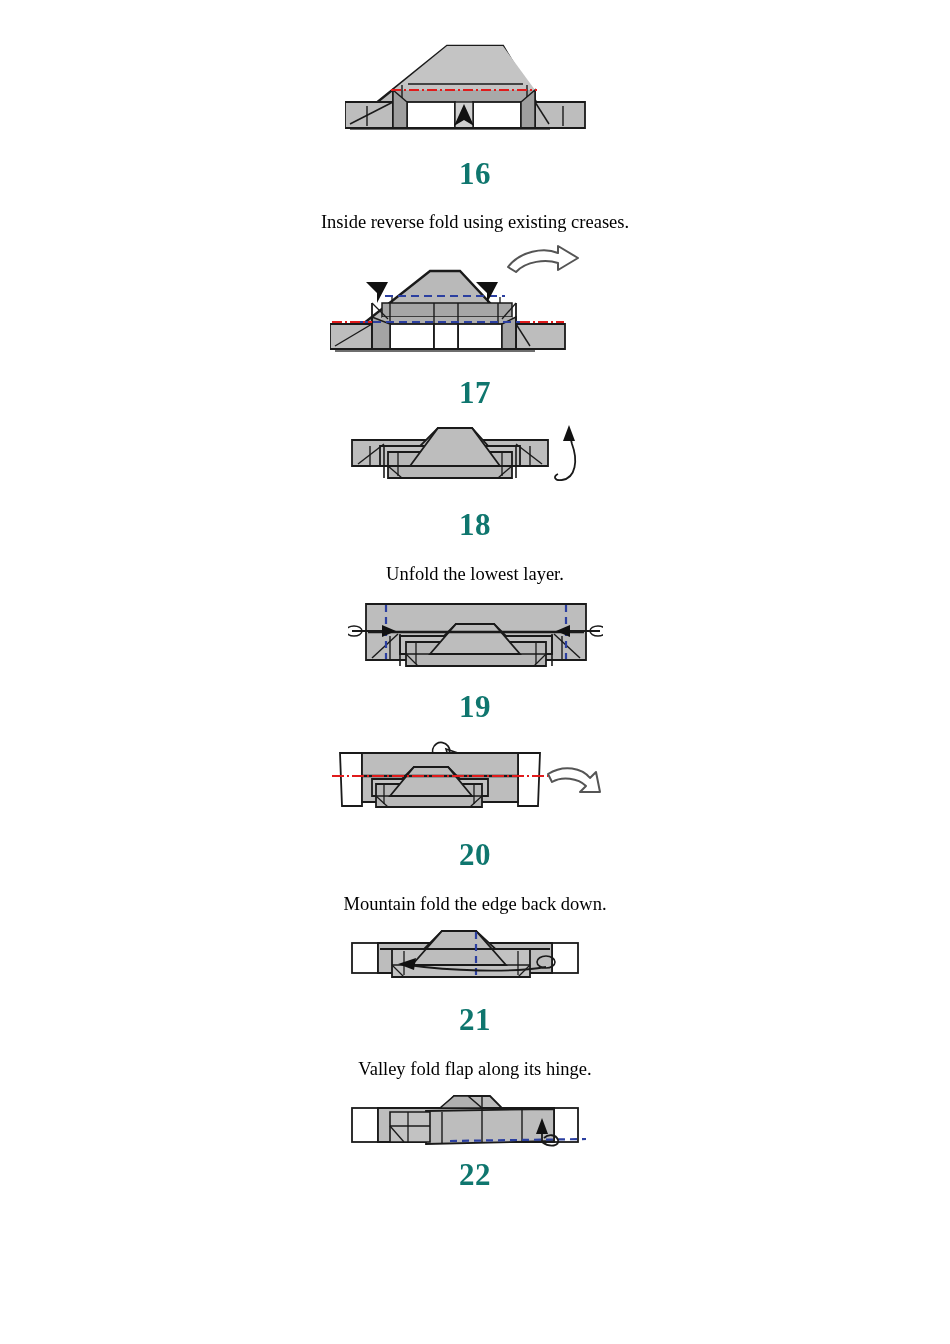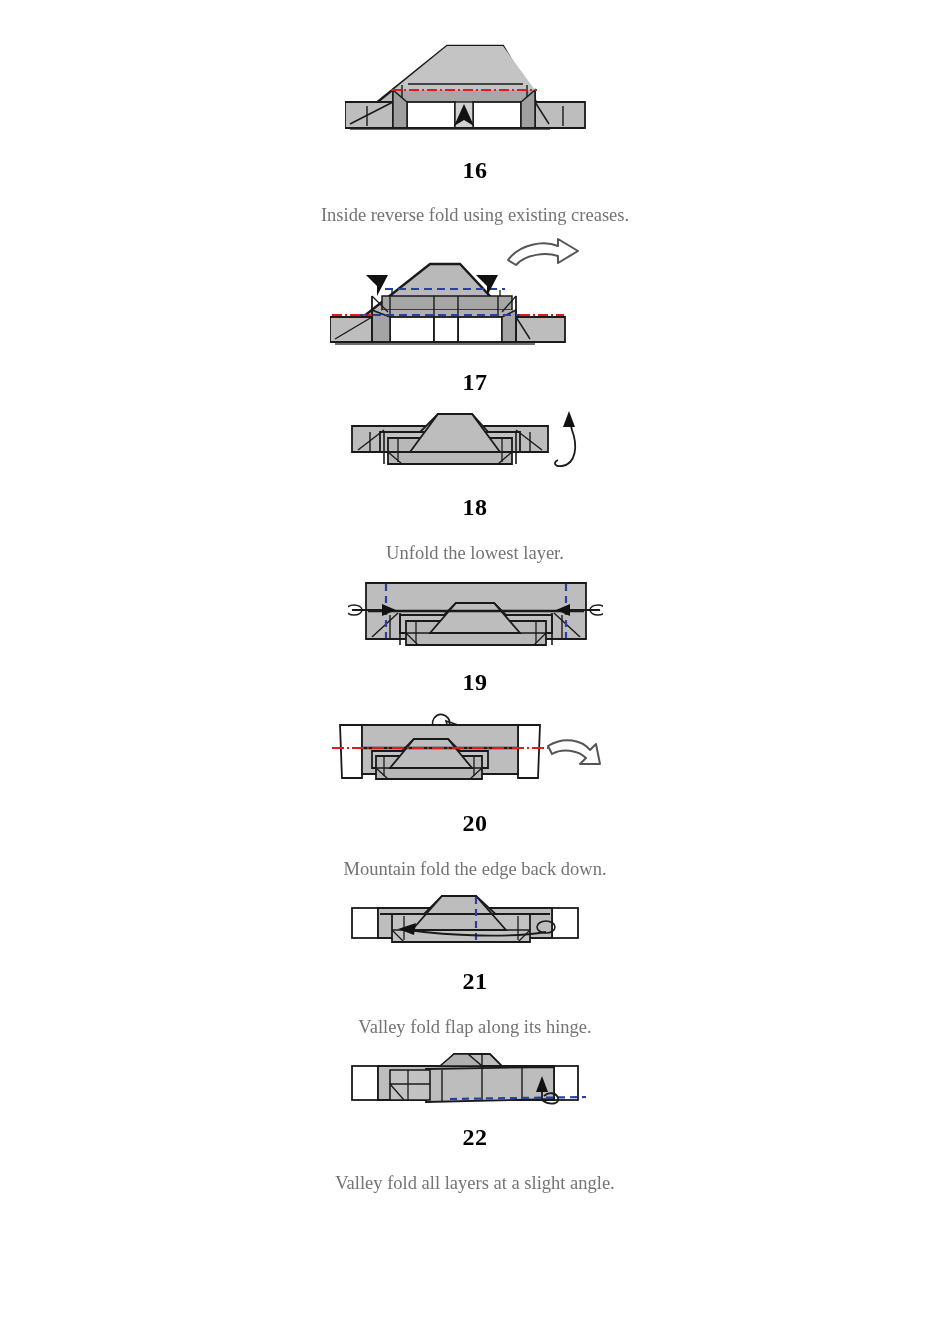--- a/index.html
+++ b/index.html
@@ -29,30 +29,30 @@
   }
   .diagram-wrap {
     display: flex;
     justify-content: center;
     align-items: flex-end;
     width: 100%;
   }
   .step-number {
     font-family: "Liberation Serif", "DejaVu Serif", serif;
     font-weight: bold;
-    font-size: 24px;
+    font-size: 31px;
     line-height: 1;
     letter-spacing: 0.5px;
-    color: #000000;
+    color: #0f766e;
   }
   .step-caption {
     font-family: "Liberation Serif", "DejaVu Serif", serif;
     font-size: 18.5px;
     line-height: 1.2;
-    color: #737373;
+    color: #000000;
     text-align: center;
   }
   svg { display: block; }
   .s16 { margin-top: 40px; }
   .n16 { margin-top: 13px; }
   .c16 { margin-top: 22px; }
   .s17 { margin-top: 8px; }
   .n17 { margin-top: 6px; }
   .c17 { margin-top: 22px; }
   .s18 { margin-top: 14px; justify-content: flex-end; }
@@ -61,21 +61,21 @@
   .s19 { margin-top: 13px; }
   .n19 { margin-top: 13px; }
   .c19 { margin-top: 23px; }
   .s20 { margin-top: 12px; }
   .n20 { margin-top: 10px; }
   .c20 { margin-top: 23px; }
   .s21 { margin-top: 13px; }
   .n21 { margin-top: 13px; text-align: center; }
   .c21 { margin-top: 23px; }
   .s22 { margin-top: 14px; }
-  .n22 { margin-top: 8px; }
+  .n22 { margin-top: 0; }
   .c22 { margin-top: 23px; }
 </style>
 </head>
 <body>
 
 <div class="page">
 
   <div class="step s16">
     <div class="diagram-wrap">
       <svg width="260" height="105" viewBox="0 0 260 105">
@@ -371,16 +371,15 @@
         <line x1="100" y1="47" x2="236" y2="45" stroke="#2b3fa0" stroke-width="2.2" stroke-dasharray="7,5"></line>
 
         <g>
           <path d="M192,48 C200,54 210,52 208,46 C206,40 198,40 194,44" fill="none" stroke="#1a1a1a" stroke-width="1.8"></path>
           <path d="M192,48 L192,36" fill="none" stroke="#1a1a1a" stroke-width="1.8"></path>
           <polygon points="192,24 198,40 186,40" fill="#111111"></polygon>
         </g>
       </svg>
     </div>
     <div class="step-number n22">22</div>
-    <div class="step-caption c22">Valley fold all layers at a slight angle.</div>
   </div>
 
 </div>
 
 </body></html>

